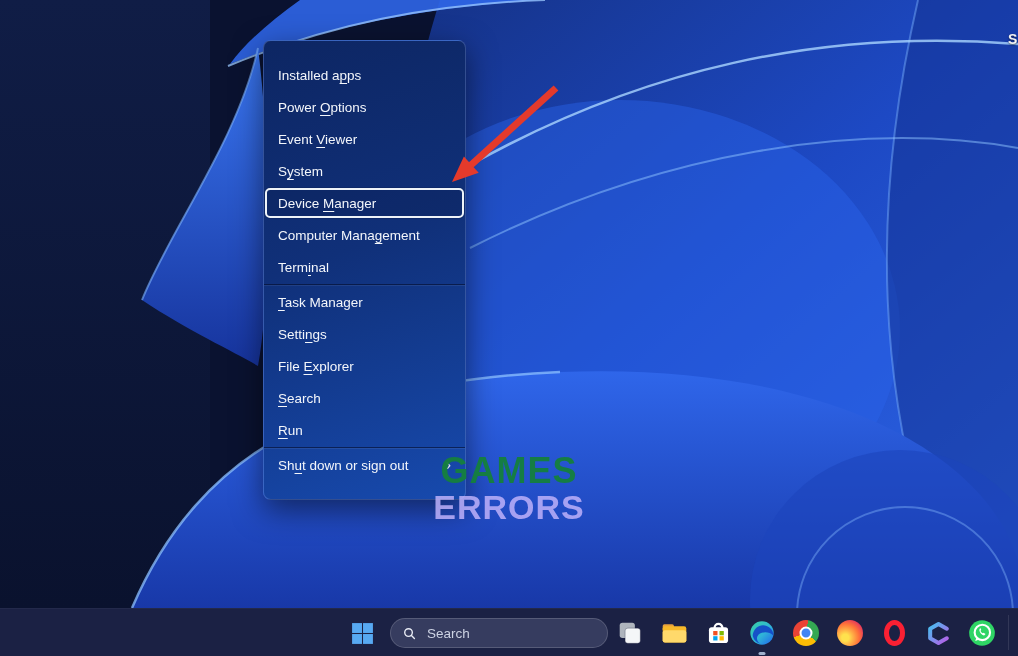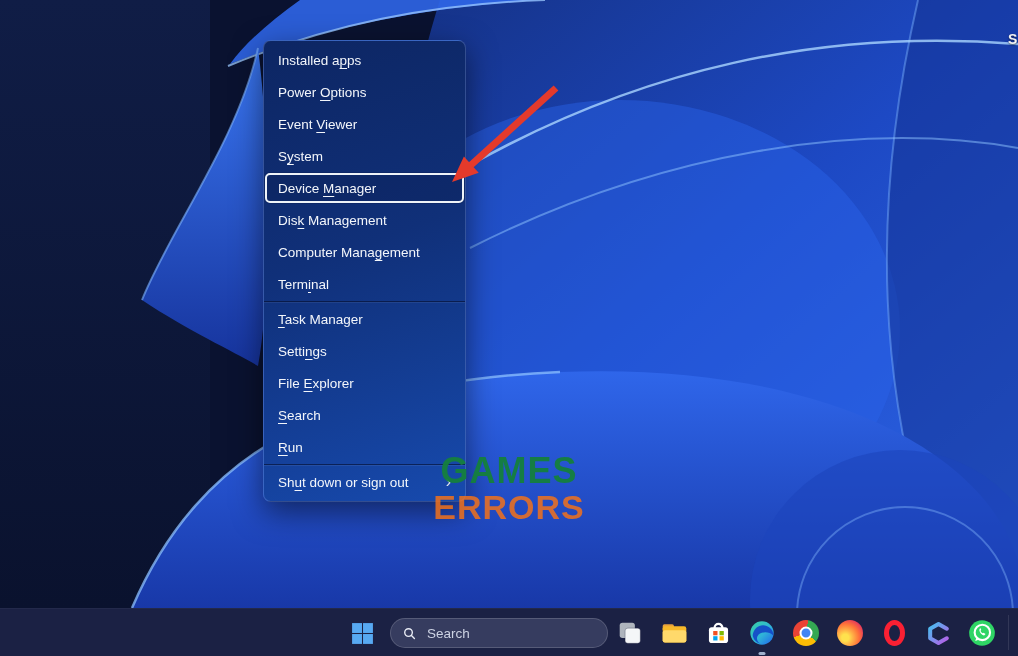--- a/index.html
+++ b/index.html
@@ -13,21 +13,21 @@
   .wp{position:absolute;left:0;top:0;z-index:0;}
   
   .corner-label{
     position:absolute;left:1008px;top:31px;z-index:5;
     color:#f2f2f2;font-size:14px;font-weight:bold;
     text-shadow:0 1px 2px rgba(0,0,0,.6);
   }
   
   .menu{
     position:absolute;left:263px;top:40px;width:203px;box-sizing:border-box;
-    padding:3px 0;border-radius:8px;z-index:10;
+    padding:18px 0;border-radius:8px;z-index:10;
     background:linear-gradient(160deg,#0d2663 0%,#103079 45%,#174aae 100%);
     border:1px solid rgba(150,180,255,.28);
     box-shadow:0 10px 30px rgba(0,0,0,.5);
   }
   .mi{
     height:32px;display:flex;align-items:center;justify-content:space-between;
     padding:0 14px;color:#f3f6fb;font-size:13.5px;cursor:default;white-space:nowrap;
   }
   .mi u{text-underline-offset:2.5px;}
   .mi.focused{
@@ -35,21 +35,21 @@
     background:rgba(8,22,64,.22);
   }
   .mi .chev{font-size:16px;line-height:1;color:#dfe5f0;margin-left:8px;}
   .sep{height:1px;margin:1px 0;background:rgba(5,12,40,.6);box-shadow:0 1px 0 rgba(255,255,255,.07);}
   
   .watermark{
     position:absolute;left:423px;top:452px;width:172px;text-align:center;
     z-index:20;pointer-events:none;font-weight:900;letter-spacing:1px;line-height:37px;
   }
   .wm1{font-size:36px;color:#15803d;opacity:.95;}
-  .wm2{font-size:34px;color:#f97316;opacity:.82;}
+  .wm2{font-size:34px;color:#c4b5fd;opacity:.82;}
   
   .arrow-layer{position:absolute;left:0;top:0;z-index:30;pointer-events:none;}
   
   .taskbar{
     position:absolute;left:0;bottom:0;width:1018px;height:48px;z-index:40;
     background:#1b2144;border-top:1px solid rgba(255,255,255,.04);box-sizing:border-box;
   }
   .tb-divider{position:absolute;left:1008px;top:6px;bottom:6px;width:1px;background:rgba(255,255,255,.10);}
   .start{
     position:absolute;left:342px;top:6px;width:40px;height:36px;border-radius:6px;
@@ -137,23 +137,20 @@
   <div class="mi">
       <span>Event <u>V</u>iewer</span>
     </div>
   <div class="mi">
       <span>S<u>y</u>stem</span>
     </div>
   <div class="mi focused">
       <span>Device <u>M</u>anager</span>
     </div>
   <div class="mi">
-      <span>Dis<u>k</u> Management</span>
-    </div>
-  <div class="mi">
       <span>Computer Mana<u>g</u>ement</span>
     </div>
   <div class="mi">
       <span>Term<u>i</u>nal</span>
     </div>
   <div class="sep"></div>
   <div class="mi">
       <span><u>T</u>ask Manager</span>
     </div>
   <div class="mi">

